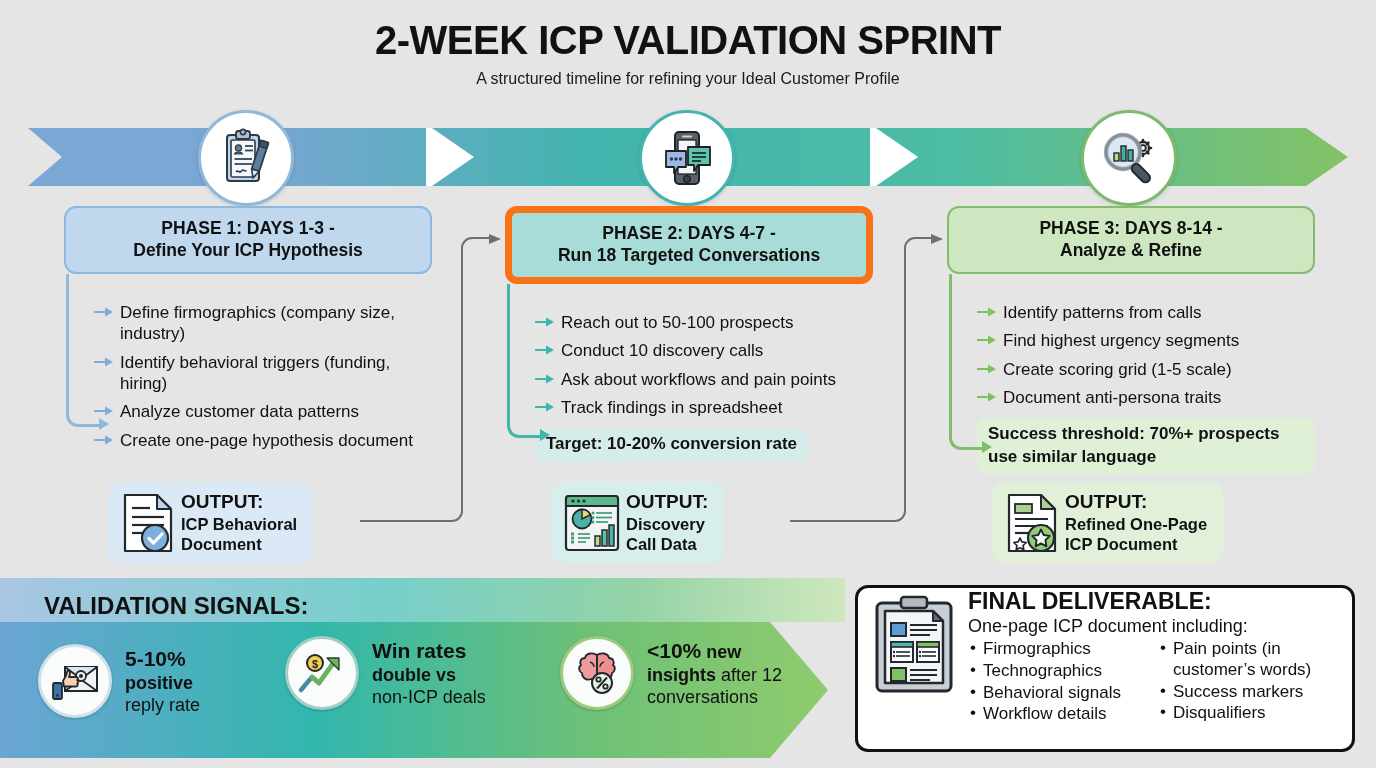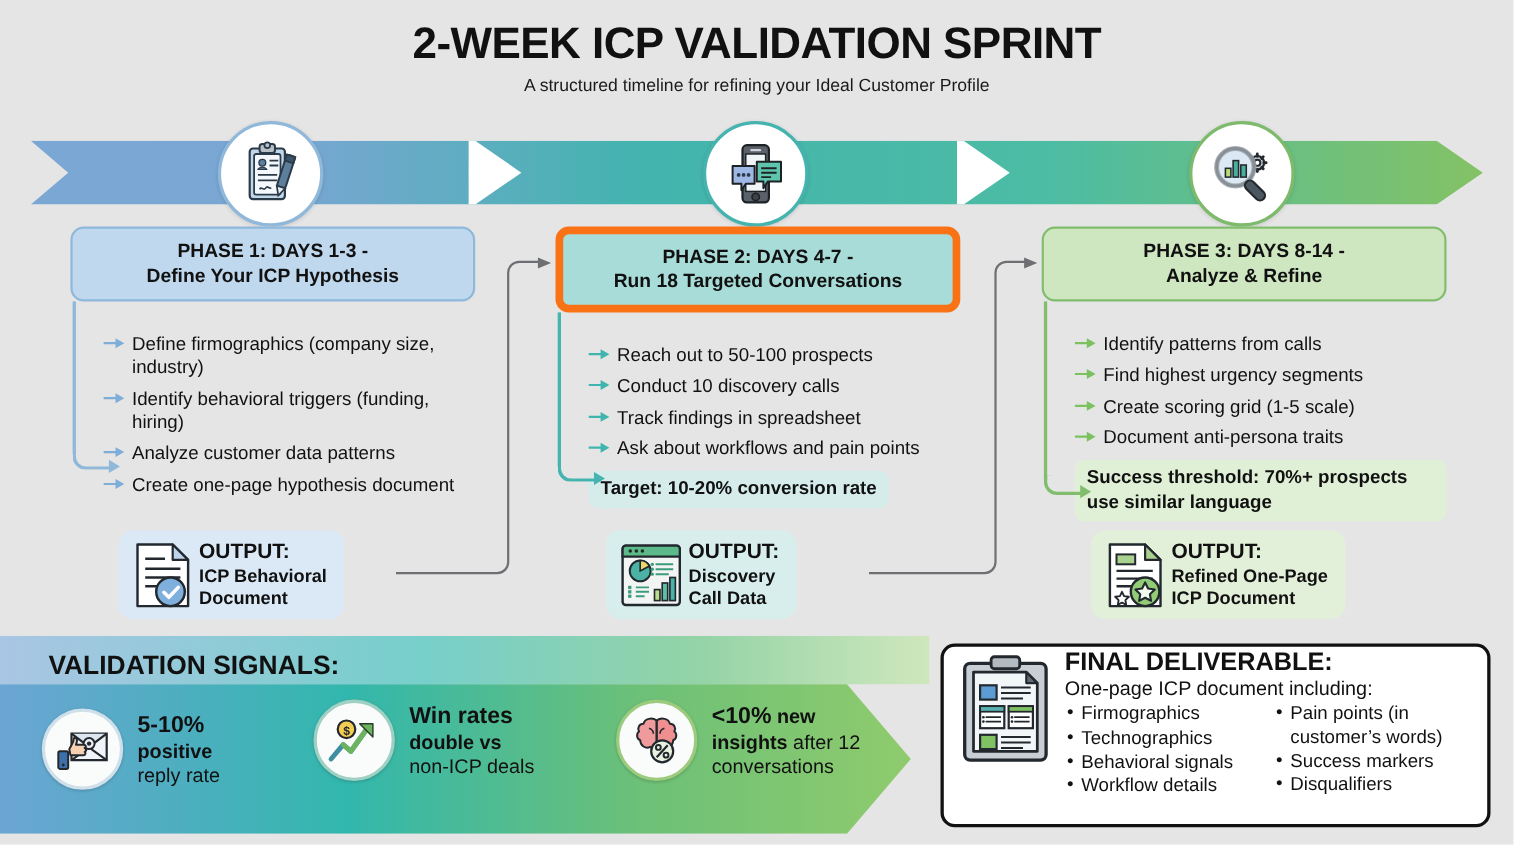--- a/index.html
+++ b/index.html
@@ -278,27 +278,27 @@
         <li>
           <svg class="barrow" viewBox="0 0 20 12">
             <path d="M0 5h11V1.5L19 6l-8 4.5V7H0z" fill="#3fb5ad"></path>
             </svg>
           <span>Conduct 10 discovery calls</span>
         </li>
         <li>
           <svg class="barrow" viewBox="0 0 20 12">
             <path d="M0 5h11V1.5L19 6l-8 4.5V7H0z" fill="#3fb5ad"></path>
             </svg>
+          <span>Ask about workflows and pain points</span>
+        </li>
+        <li>
+          <svg class="barrow" viewBox="0 0 20 12">
+            <path d="M0 5h11V1.5L19 6l-8 4.5V7H0z" fill="#3fb5ad"></path>
+            </svg>
           <span>Track findings in spreadsheet</span>
-        </li>
-        <li>
-          <svg class="barrow" viewBox="0 0 20 12">
-            <path d="M0 5h11V1.5L19 6l-8 4.5V7H0z" fill="#3fb5ad"></path>
-            </svg>
-          <span>Ask about workflows and pain points</span>
         </li>
       </ul>
       <div class="callout c2">Target: 10-20% conversion rate</div>
     </div>
   </div>
 
   <div class="col col3">
     <div class="phase-header ph3">
       <div>PHASE 3: DAYS 8-14 -</div>
       <div>Analyze &amp; Refine</div>

